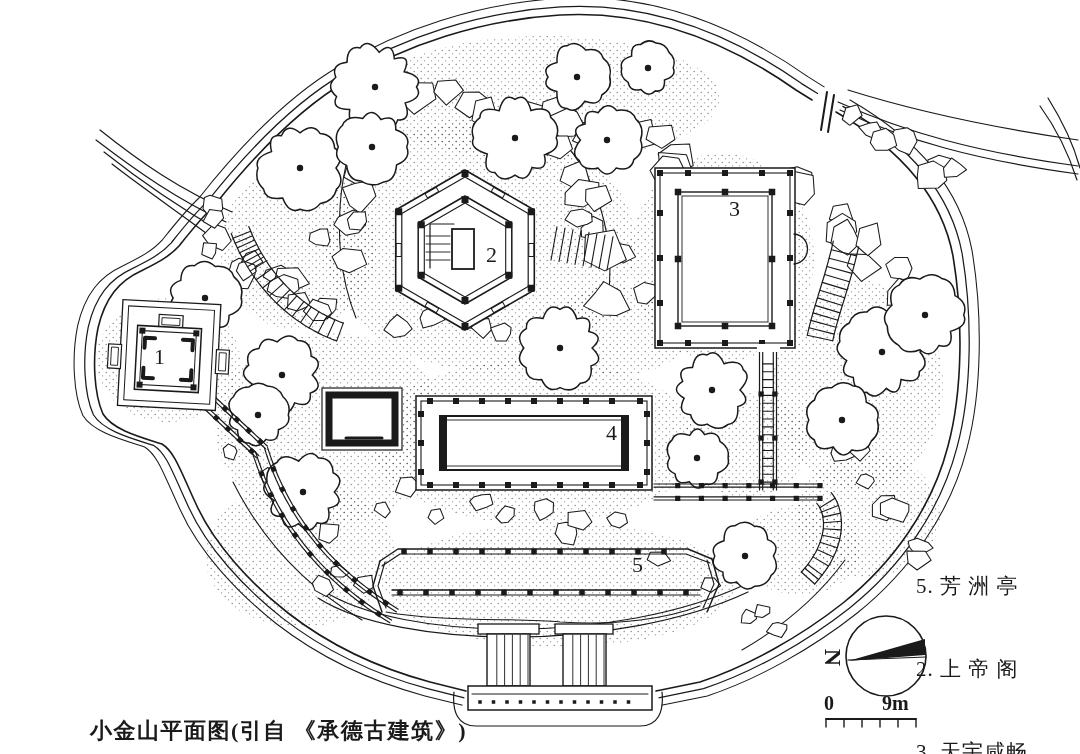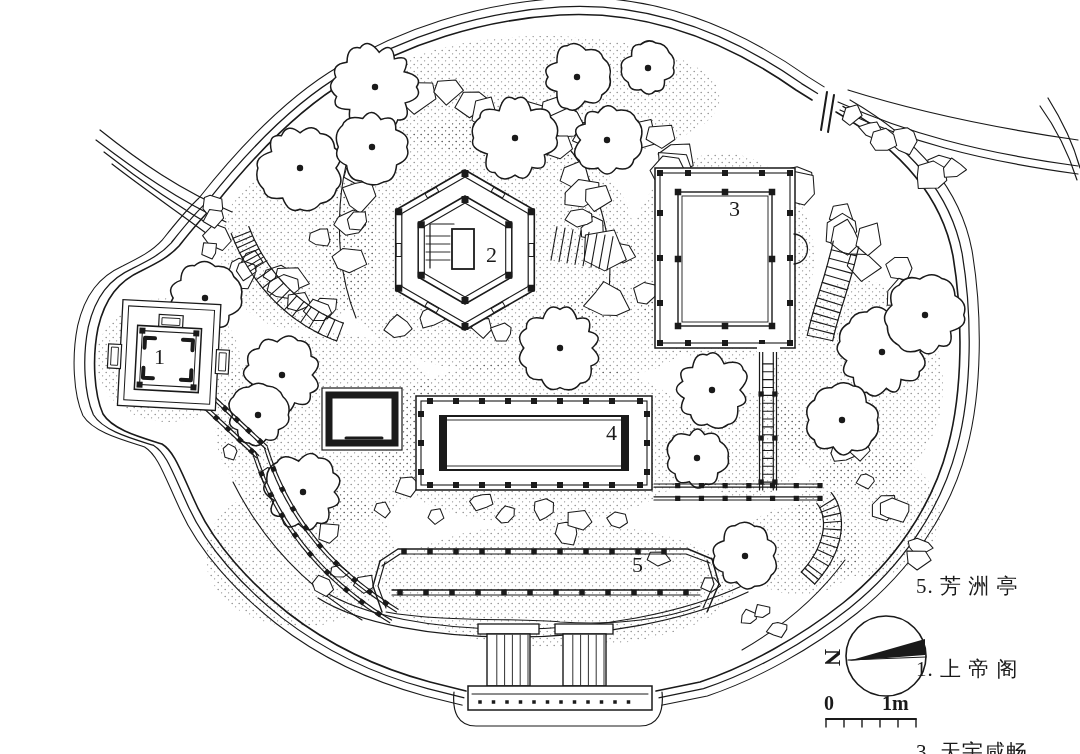--- a/index.html
+++ b/index.html
@@ -545,22 +545,23 @@
   </svg>
 
   <div class="ov marker" style="left:154px;top:346px">1</div>
   <div class="ov marker" style="left:486px;top:244px">2</div>
   <div class="ov marker" style="left:729px;top:198px">3</div>
   <div class="ov marker" style="left:606px;top:422px">4</div>
   <div class="ov marker" style="left:632px;top:554px">5</div>
 
   <div class="ov legend">
     <div class="li">5. 芳 洲 亭</div>
-    <div class="li">1. 上 帝 阁</div>
+    <div class="li">2. 上 帝 阁</div>
     <div class="li">3. 天宇咸畅</div>
     
     
   </div>
 
   <div class="ov north">N</div>
   <div class="ov slabel" style="left:824px;top:692px">0</div>
-  <div class="ov slabel" style="left:882px;top:692px">1m</div>
+  <div class="ov slabel" style="left:882px;top:692px">9m</div>
+  <div class="ov caption">小金山平面图(引自 《承德古建筑》)</div>
 </div>
 
 </body></html>

